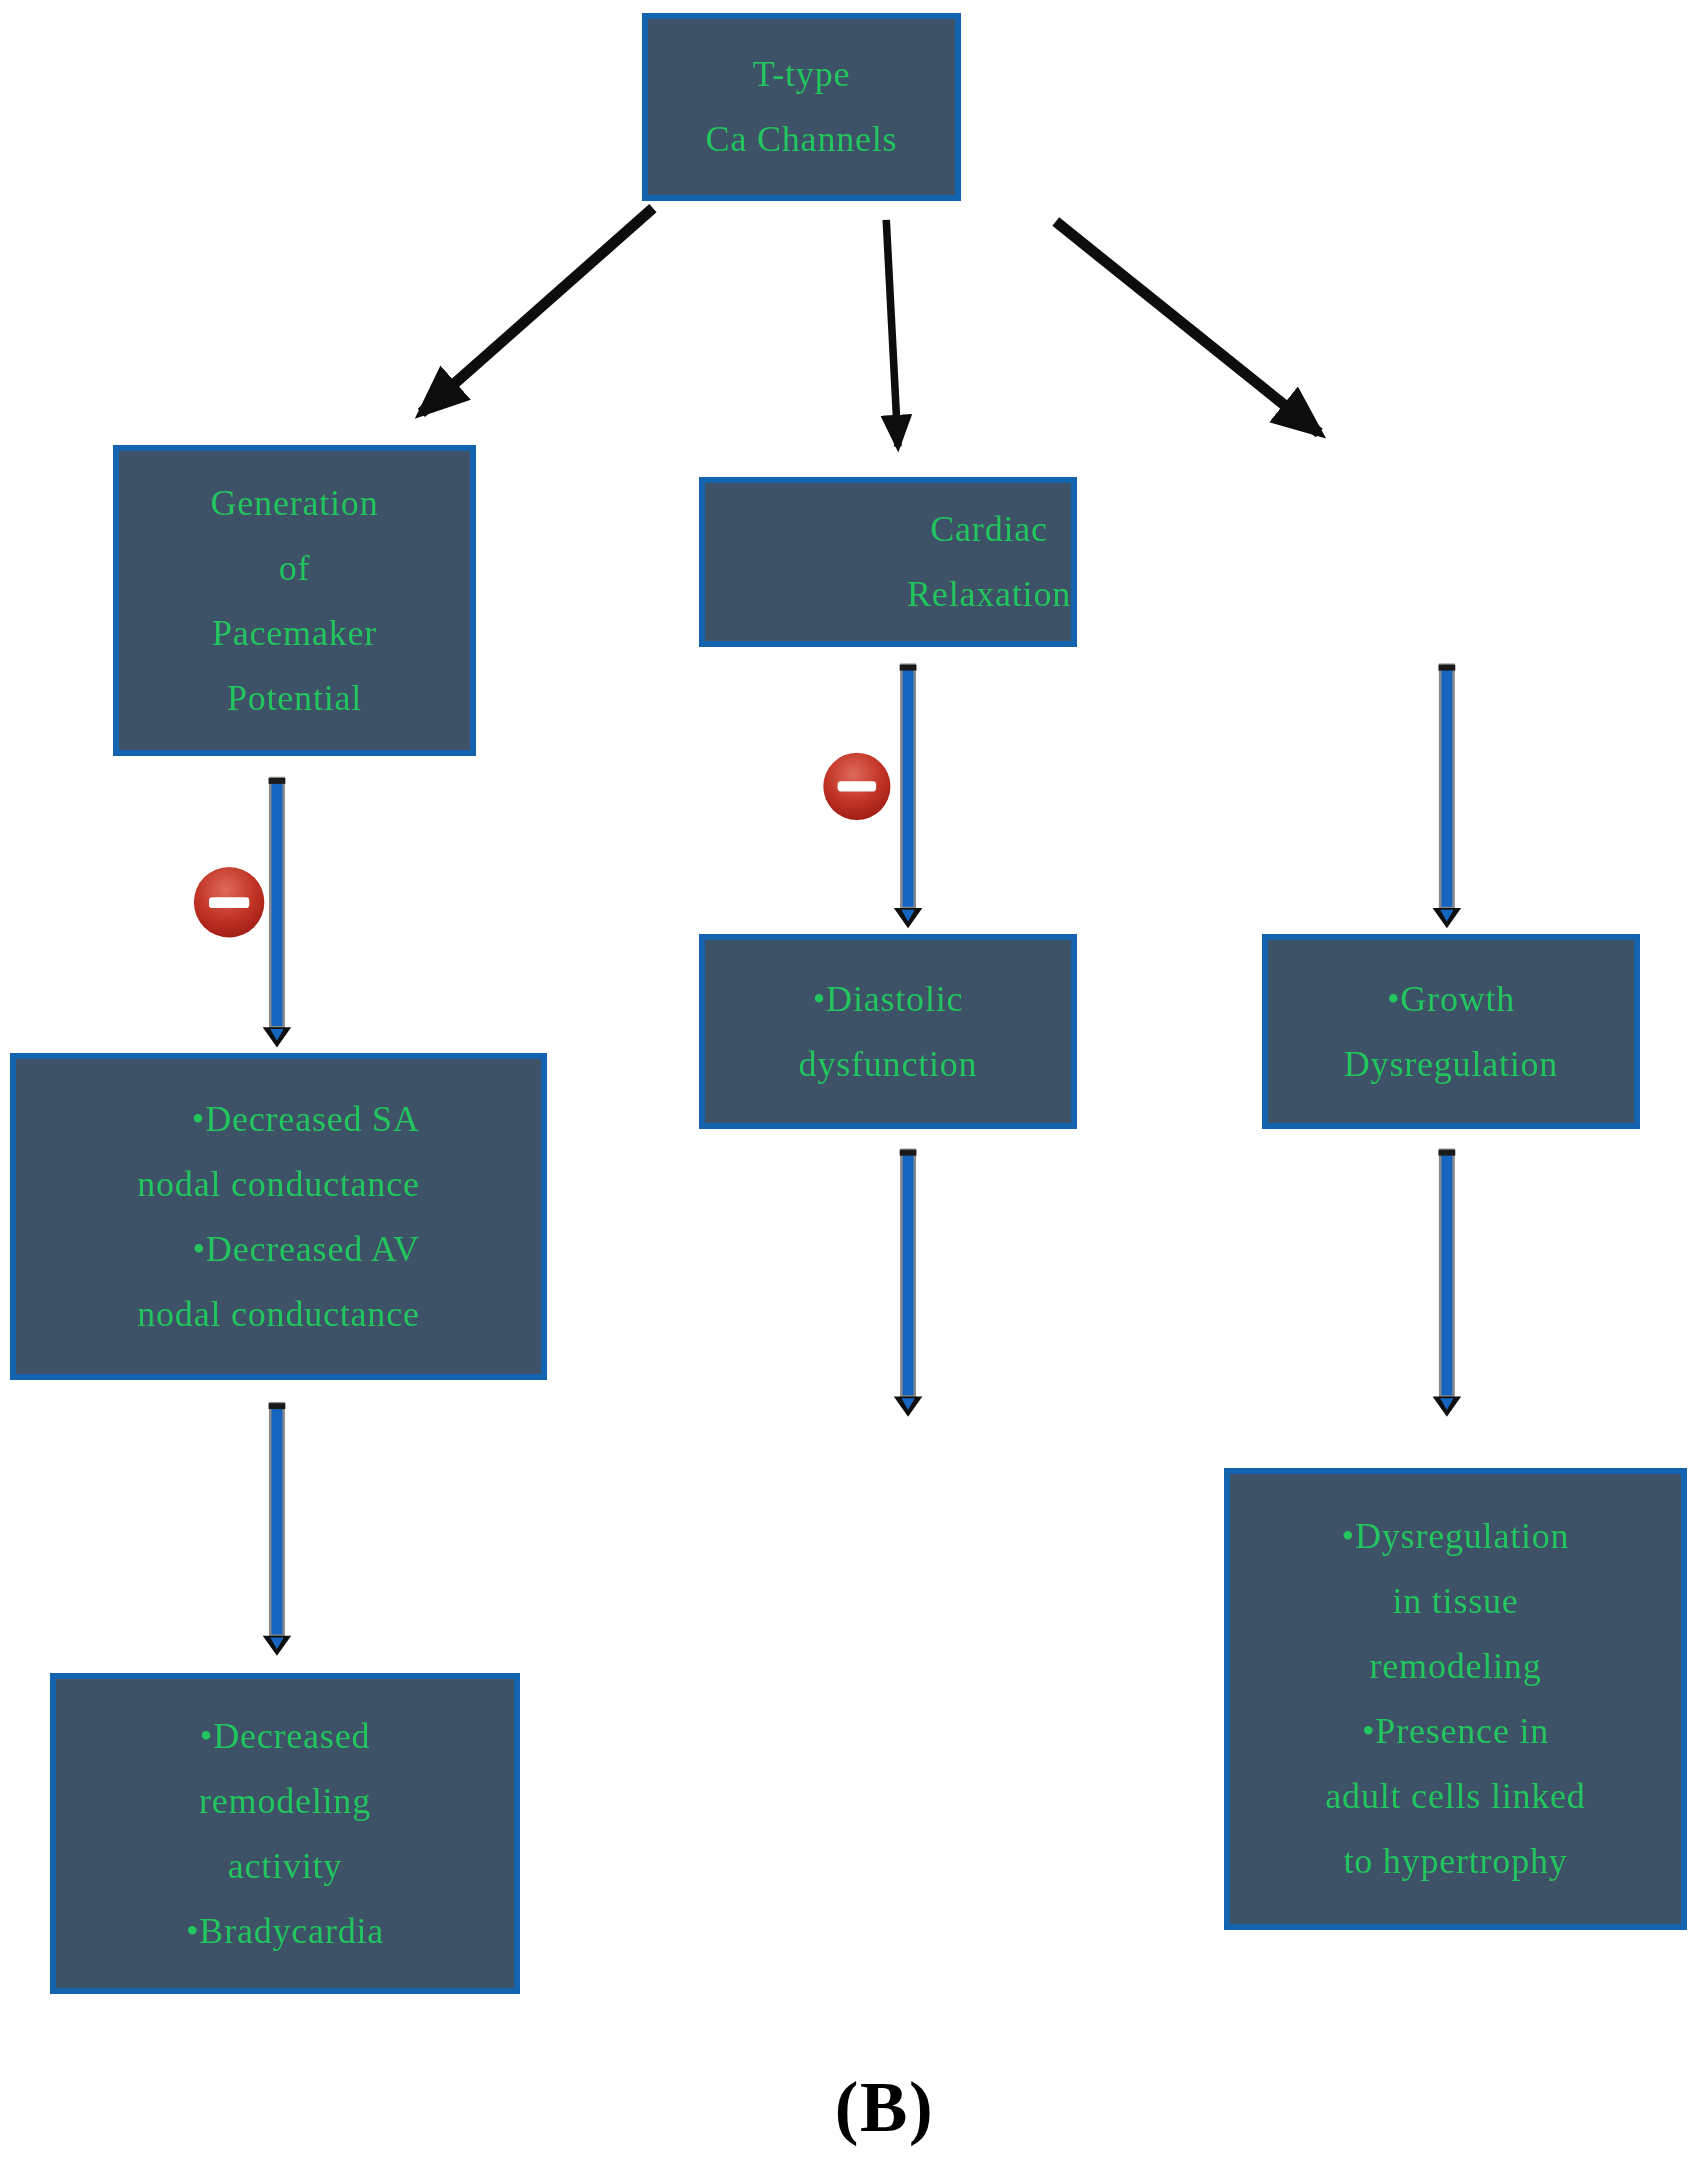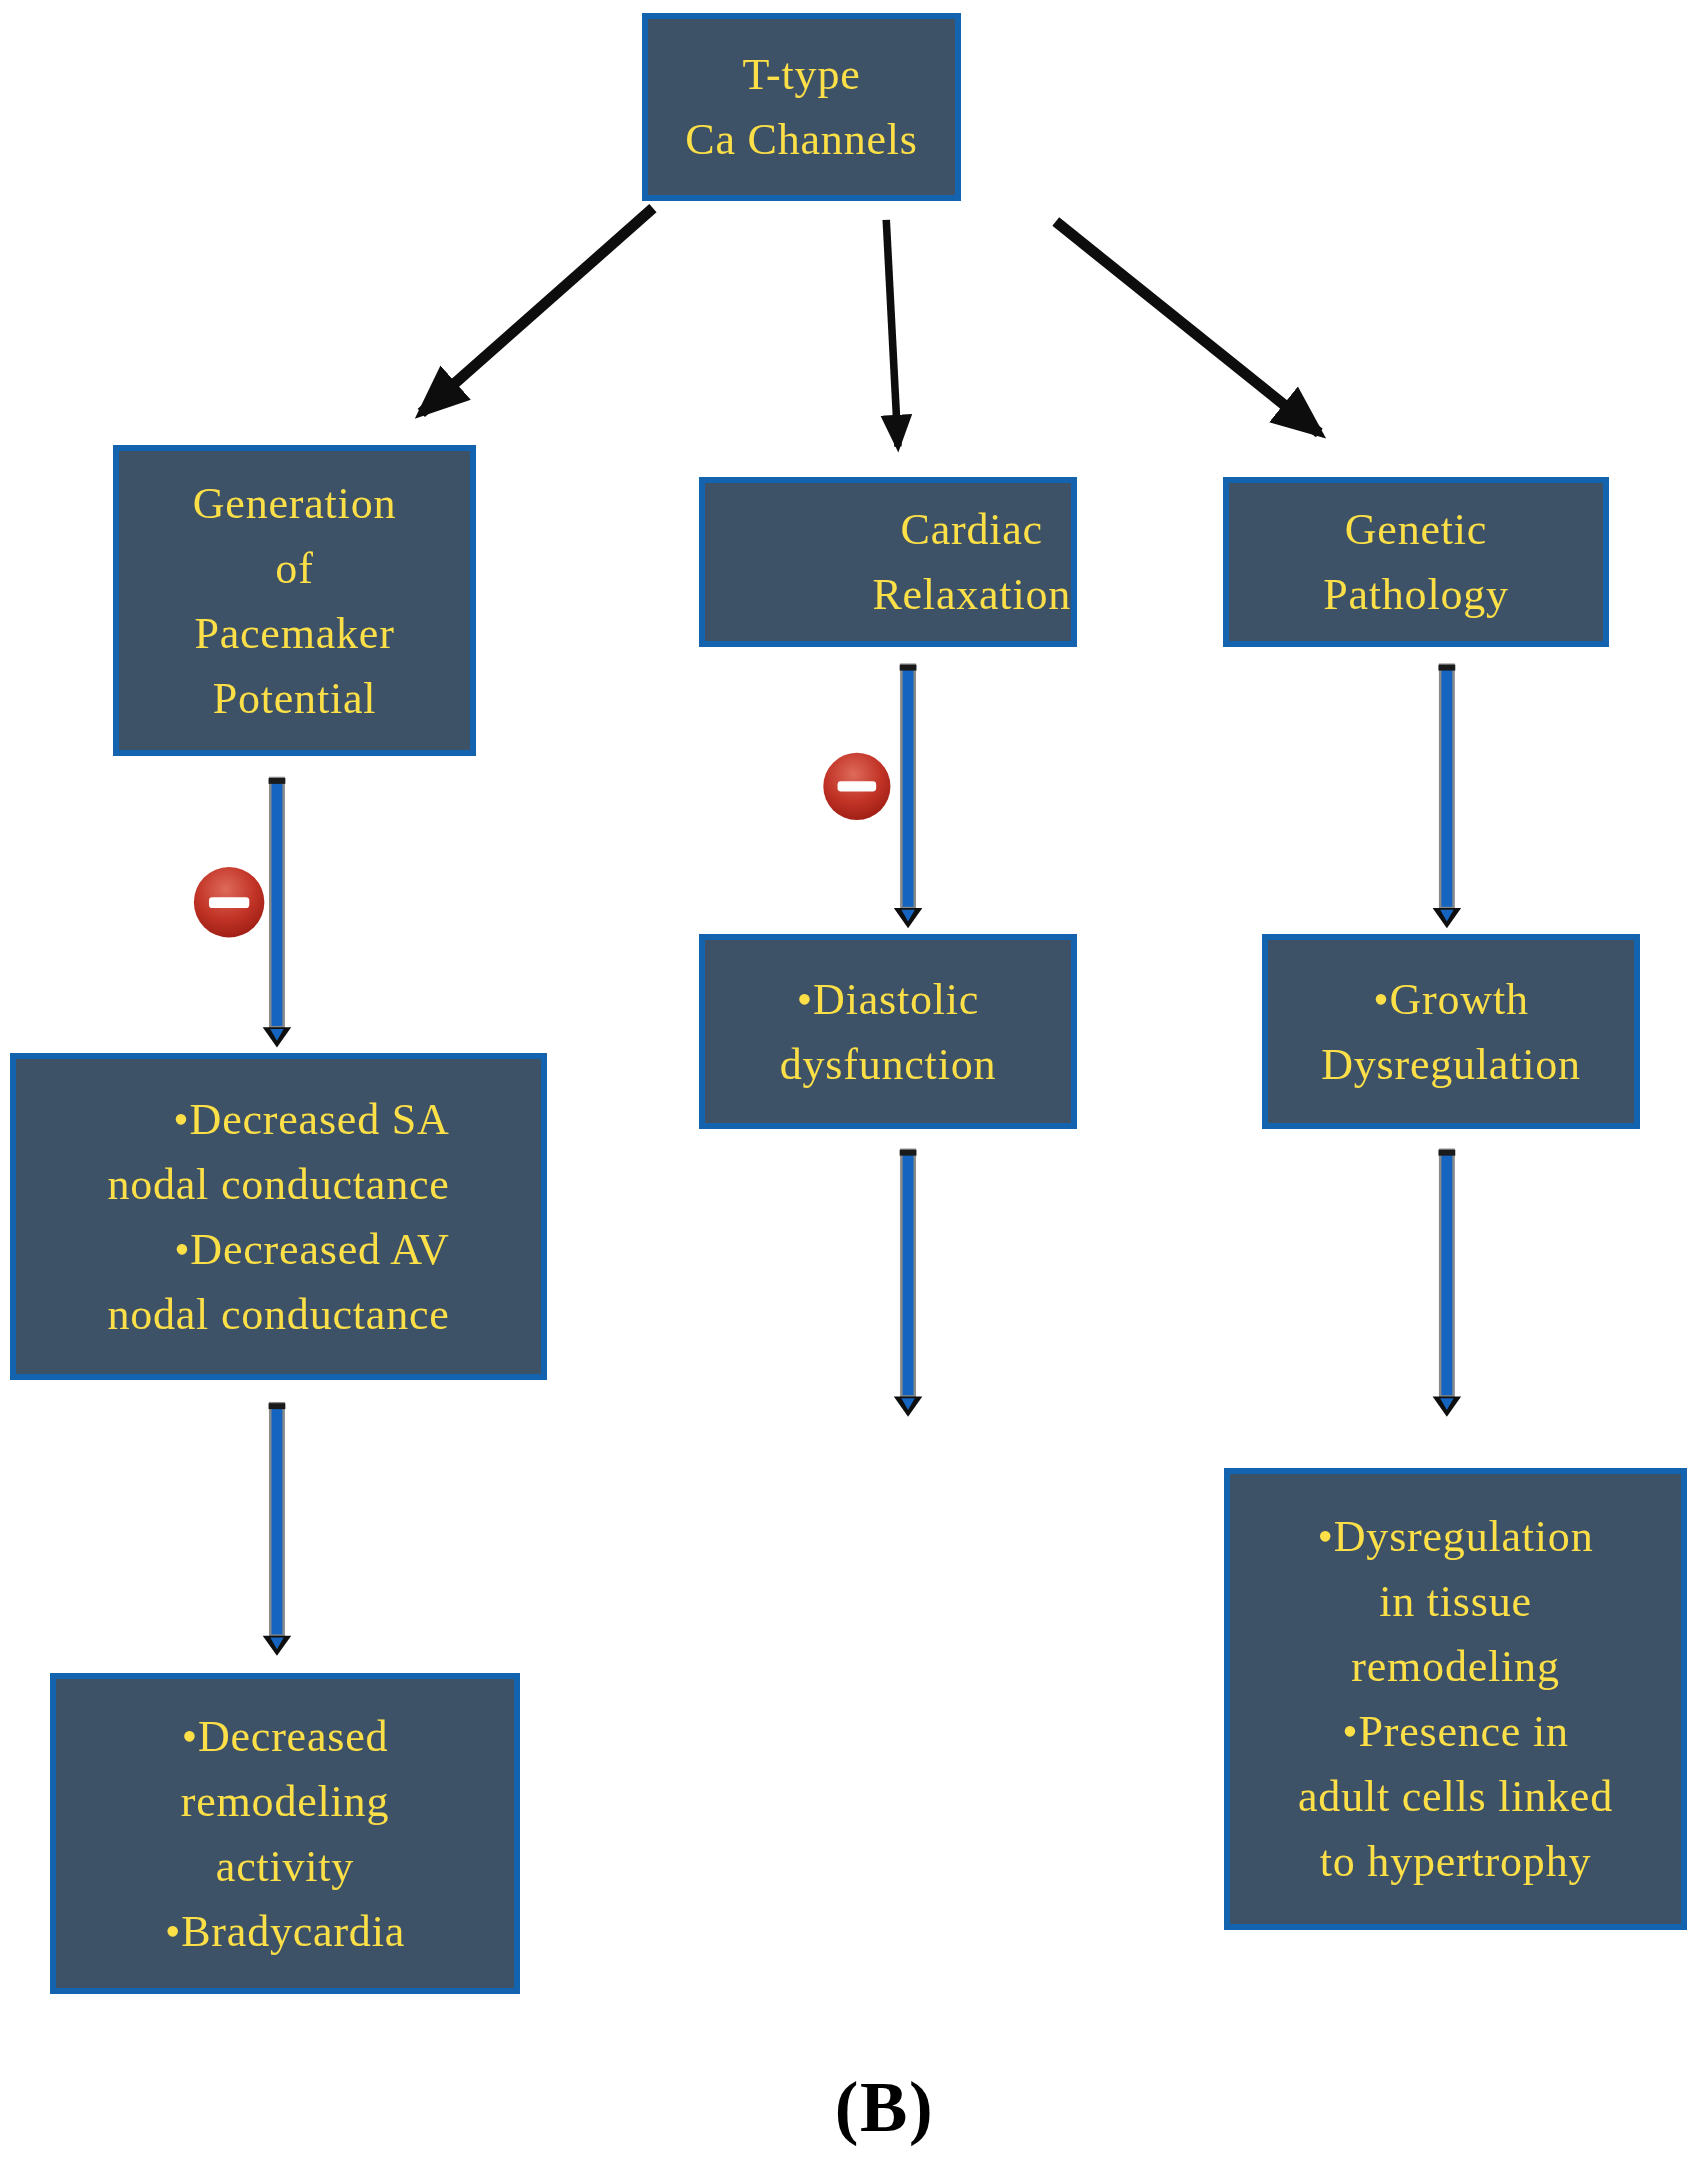--- a/index.html
+++ b/index.html
@@ -28,22 +28,22 @@
     box-sizing: border-box;
     background: #3e5267;
     border: 6.7px solid #1463af;
     display: flex;
     align-items: center;
     justify-content: center;
     text-align: center;
   }
   .node-text {
     white-space: pre-line;
-    color: #fde047;
-    font-size: 44px;
+    color: #22c55e;
+    font-size: 36px;
     line-height: 65px;
     letter-spacing: 0.8px;
   }
   .caption {
     position: absolute;
     left: 683px;
     top: 2067px;
     width: 403px;
     text-align: center;
     font-size: 71px;
@@ -148,24 +148,20 @@
 
   <div class="node" style="left:699px; top:477px; width:378px; height:170px;justify-content:flex-end;">
     <span class="node-text">Cardiac
 Relaxation</span>
   </div>
   <div class="node" style="left:699px; top:934px; width:378px; height:195px;">
     <span class="node-text">•Diastolic
 dysfunction</span>
   </div>
 
-  <div class="node" style="left:1223px; top:477px; width:386px; height:170px;">
-    <span class="node-text">Genetic
-Pathology</span>
-  </div>
   <div class="node" style="left:1262px; top:934px; width:378px; height:195px;">
     <span class="node-text">•Growth
 Dysregulation</span>
   </div>
   <div class="node" style="left:1224px; top:1468px; width:463px; height:462px;">
     <span class="node-text">•Dysregulation
 in tissue
 remodeling
 •Presence in
 adult cells linked

